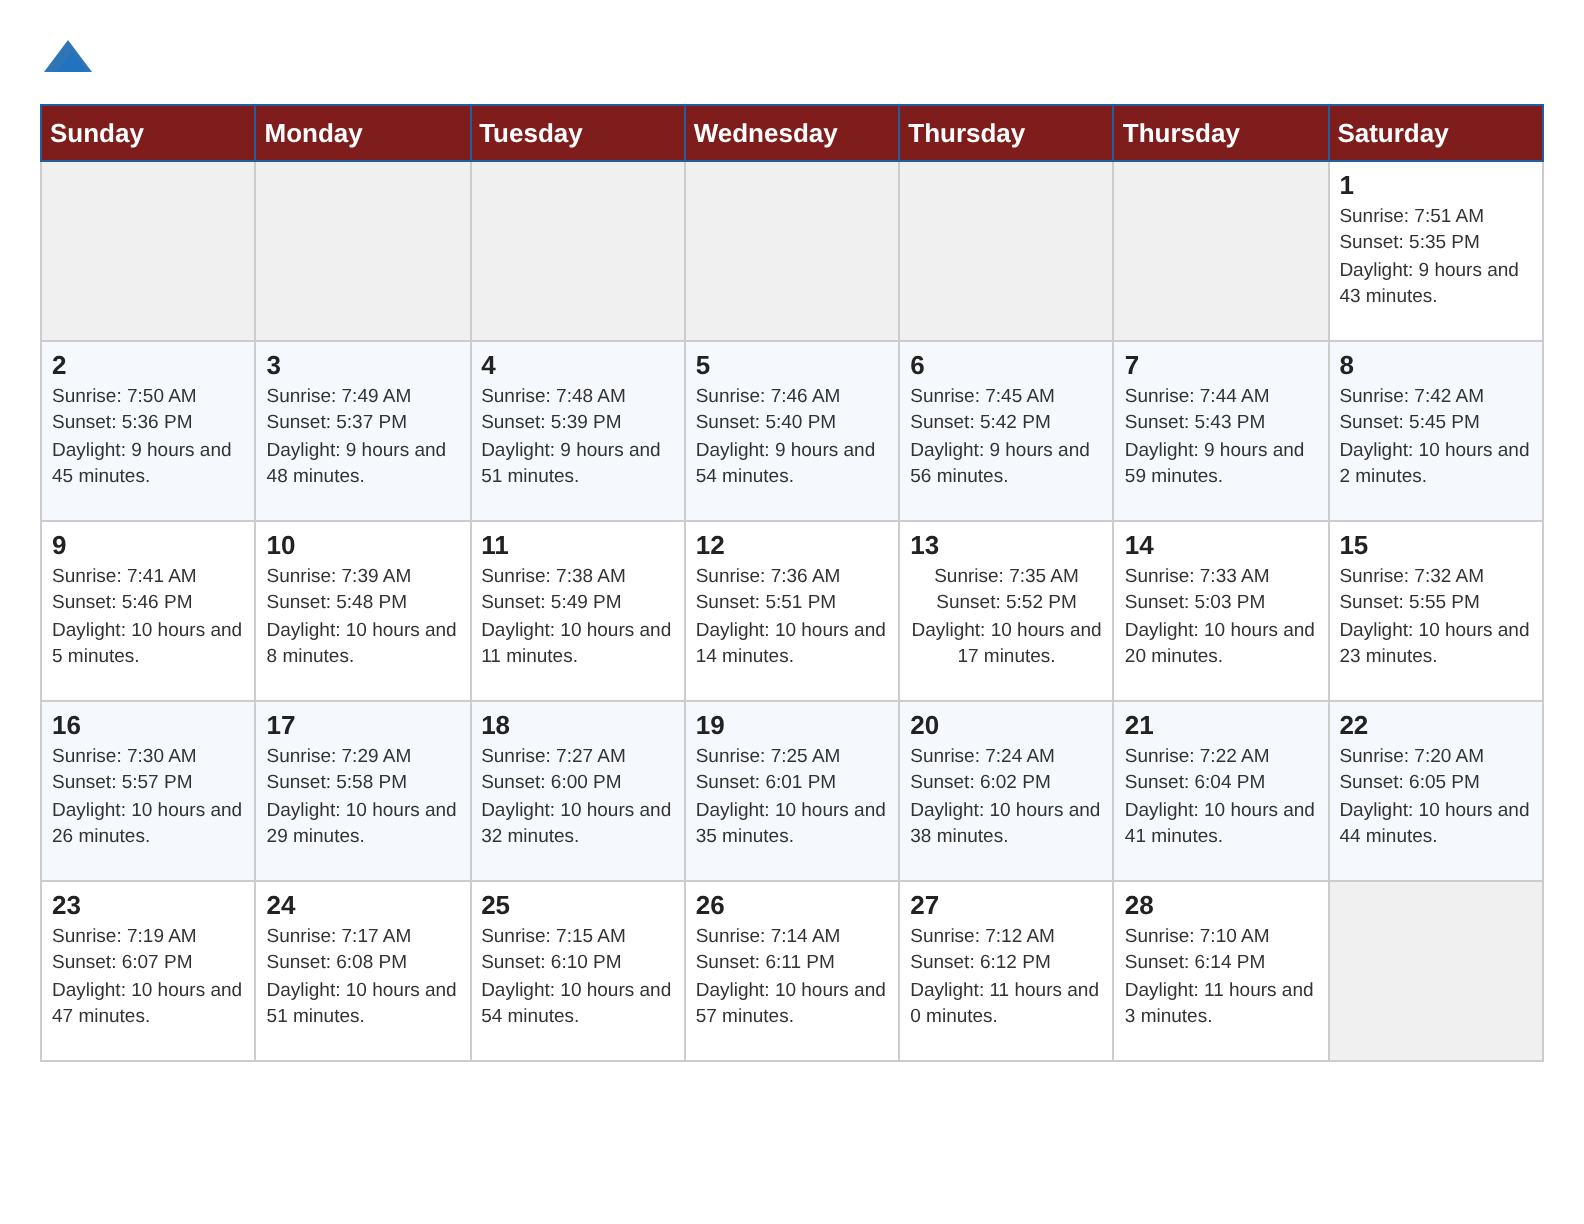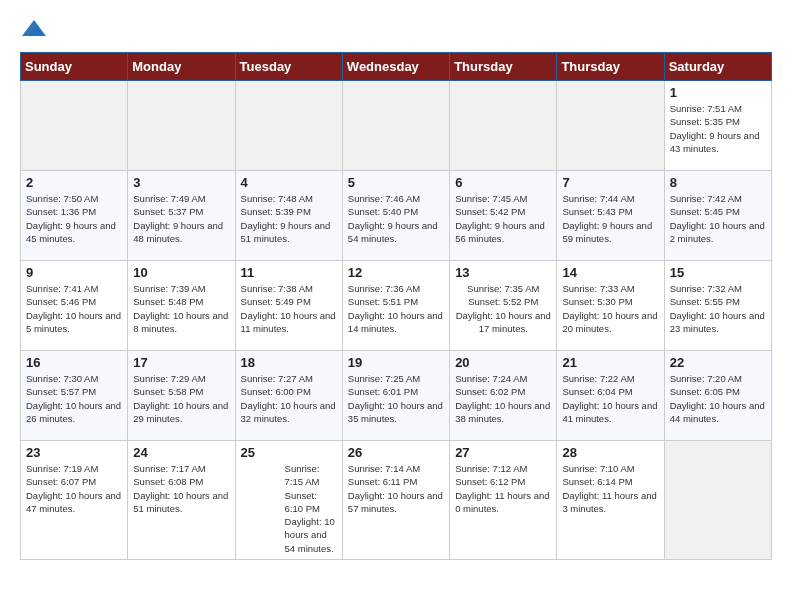--- a/index.html
+++ b/index.html
@@ -143,21 +143,21 @@
             <div class="day-num">1</div>
             <div class="day-info" style="white-space: pre-line;">Sunrise: 7:51 AM
 Sunset: 5:35 PM
 Daylight: 9 hours and 43 minutes.</div>
           </td>
         </tr>
         <tr>
           <td>
             <div class="day-num">2</div>
             <div class="day-info" style="white-space: pre-line;">Sunrise: 7:50 AM
-Sunset: 1:36 PM
+Sunset: 5:36 PM
 Daylight: 9 hours and 45 minutes.</div>
           </td>
           <td>
             <div class="day-num">3</div>
             <div class="day-info" style="white-space: pre-line;">Sunrise: 7:49 AM
 Sunset: 5:37 PM
 Daylight: 9 hours and 48 minutes.</div>
           </td>
           <td>
             <div class="day-num">4</div>
@@ -217,21 +217,21 @@
           </td>
           <td>
             <div class="day-num">13</div>
             <div class="day-info" style="white-space: pre-line; text-align: center;">Sunrise: 7:35 AM
 Sunset: 5:52 PM
 Daylight: 10 hours and 17 minutes.</div>
           </td>
           <td>
             <div class="day-num">14</div>
             <div class="day-info" style="white-space: pre-line;">Sunrise: 7:33 AM
-Sunset: 5:30 PM
+Sunset: 5:03 PM
 Daylight: 10 hours and 20 minutes.</div>
           </td>
           <td>
             <div class="day-num">15</div>
             <div class="day-info" style="white-space: pre-line;">Sunrise: 7:32 AM
 Sunset: 5:55 PM
 Daylight: 10 hours and 23 minutes.</div>
           </td>
         </tr>
         <tr>
@@ -286,21 +286,21 @@
 Daylight: 10 hours and 47 minutes.</div>
           </td>
           <td>
             <div class="day-num">24</div>
             <div class="day-info" style="white-space: pre-line;">Sunrise: 7:17 AM
 Sunset: 6:08 PM
 Daylight: 10 hours and 51 minutes.</div>
           </td>
           <td>
             <div class="day-num">25</div>
-            <div class="day-info" style="white-space: pre-line; margin-left: 44px;">Sunrise: 7:15 AM
+            <div class="day-info" style="white-space: pre-line;">Sunrise: 7:15 AM
 Sunset: 6:10 PM
 Daylight: 10 hours and 54 minutes.</div>
           </td>
           <td>
             <div class="day-num">26</div>
             <div class="day-info" style="white-space: pre-line;">Sunrise: 7:14 AM
 Sunset: 6:11 PM
 Daylight: 10 hours and 57 minutes.</div>
           </td>
           <td>

